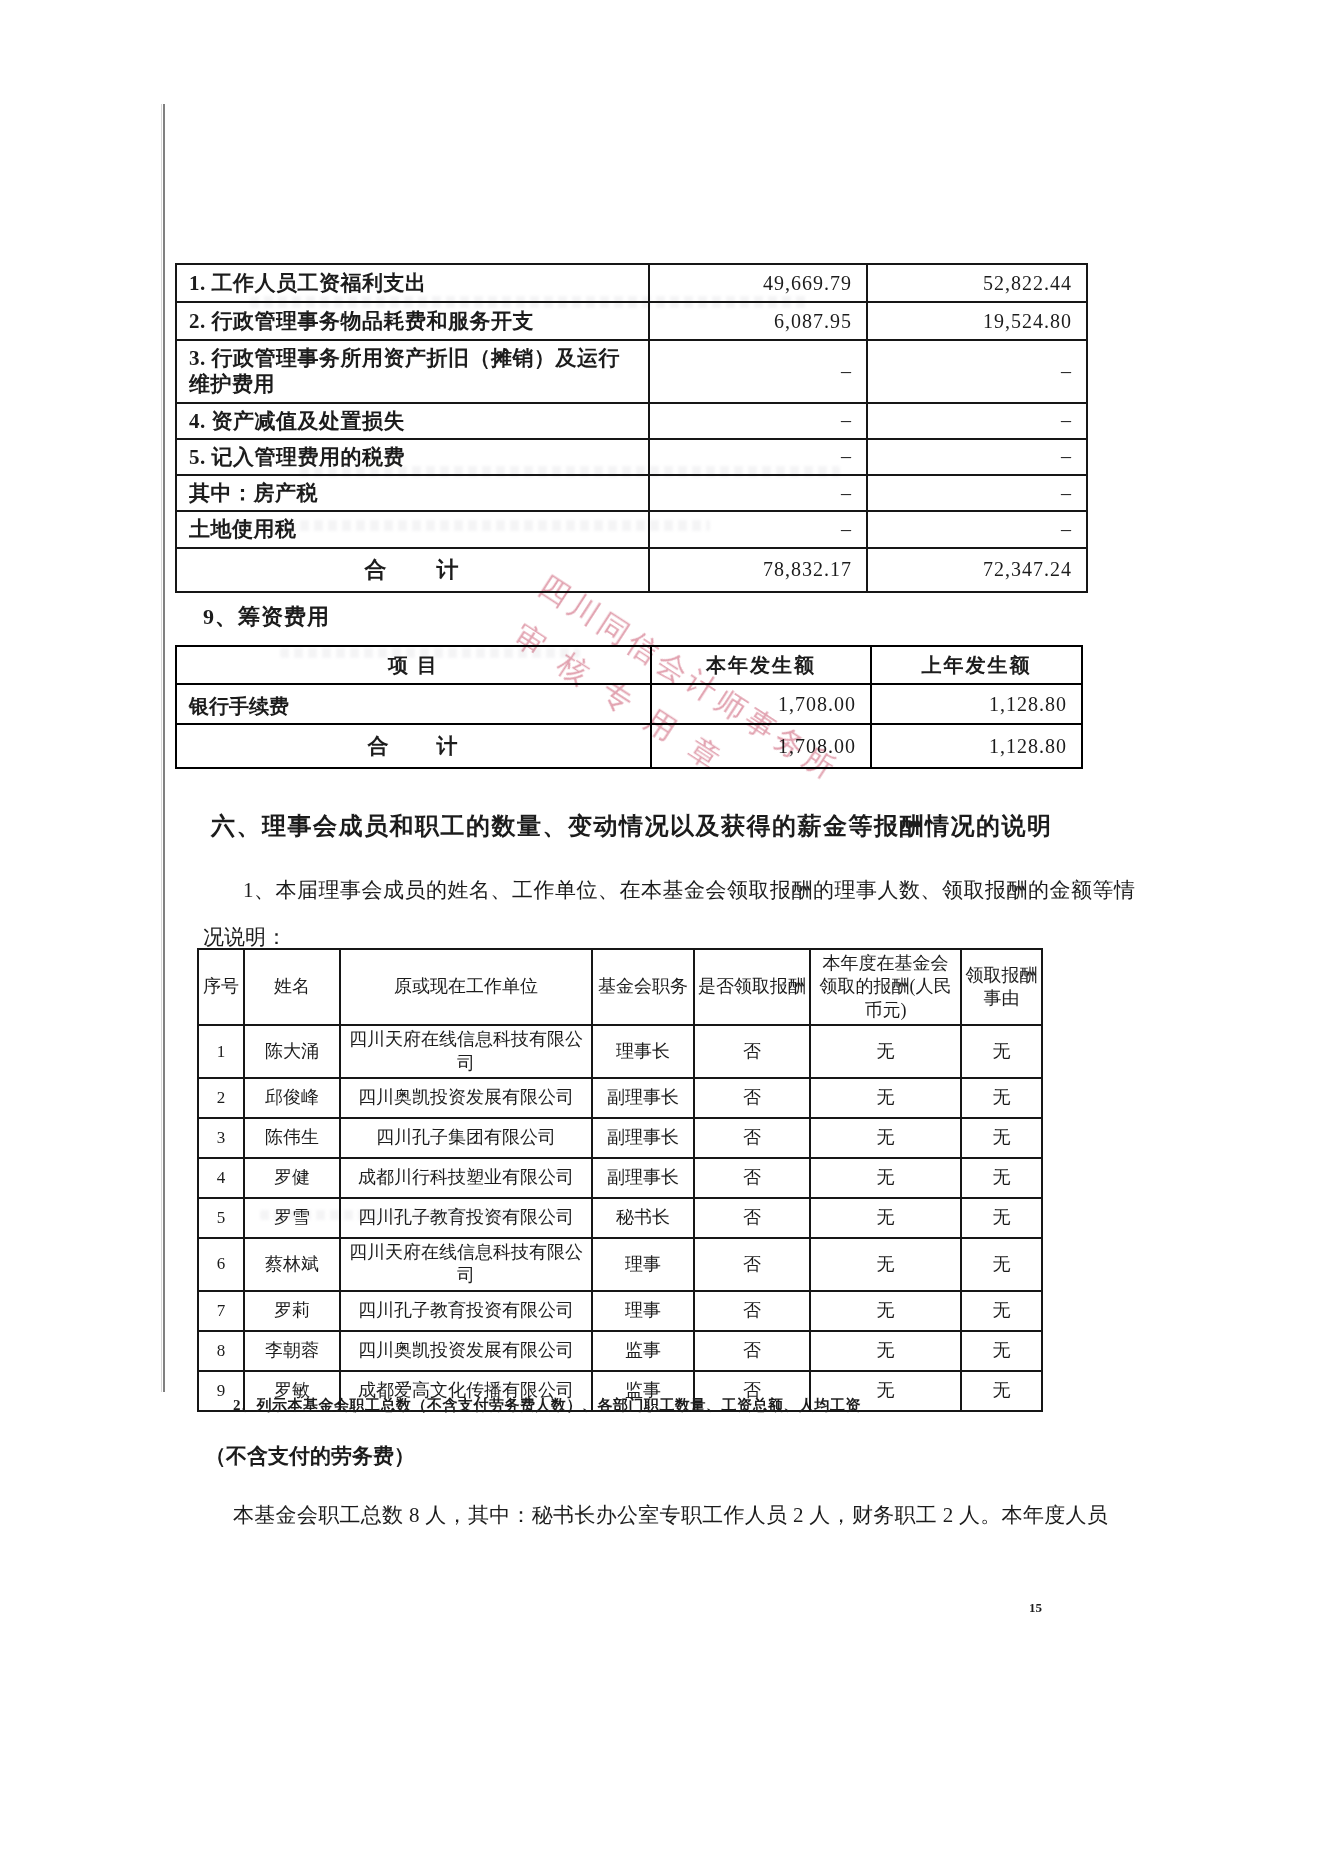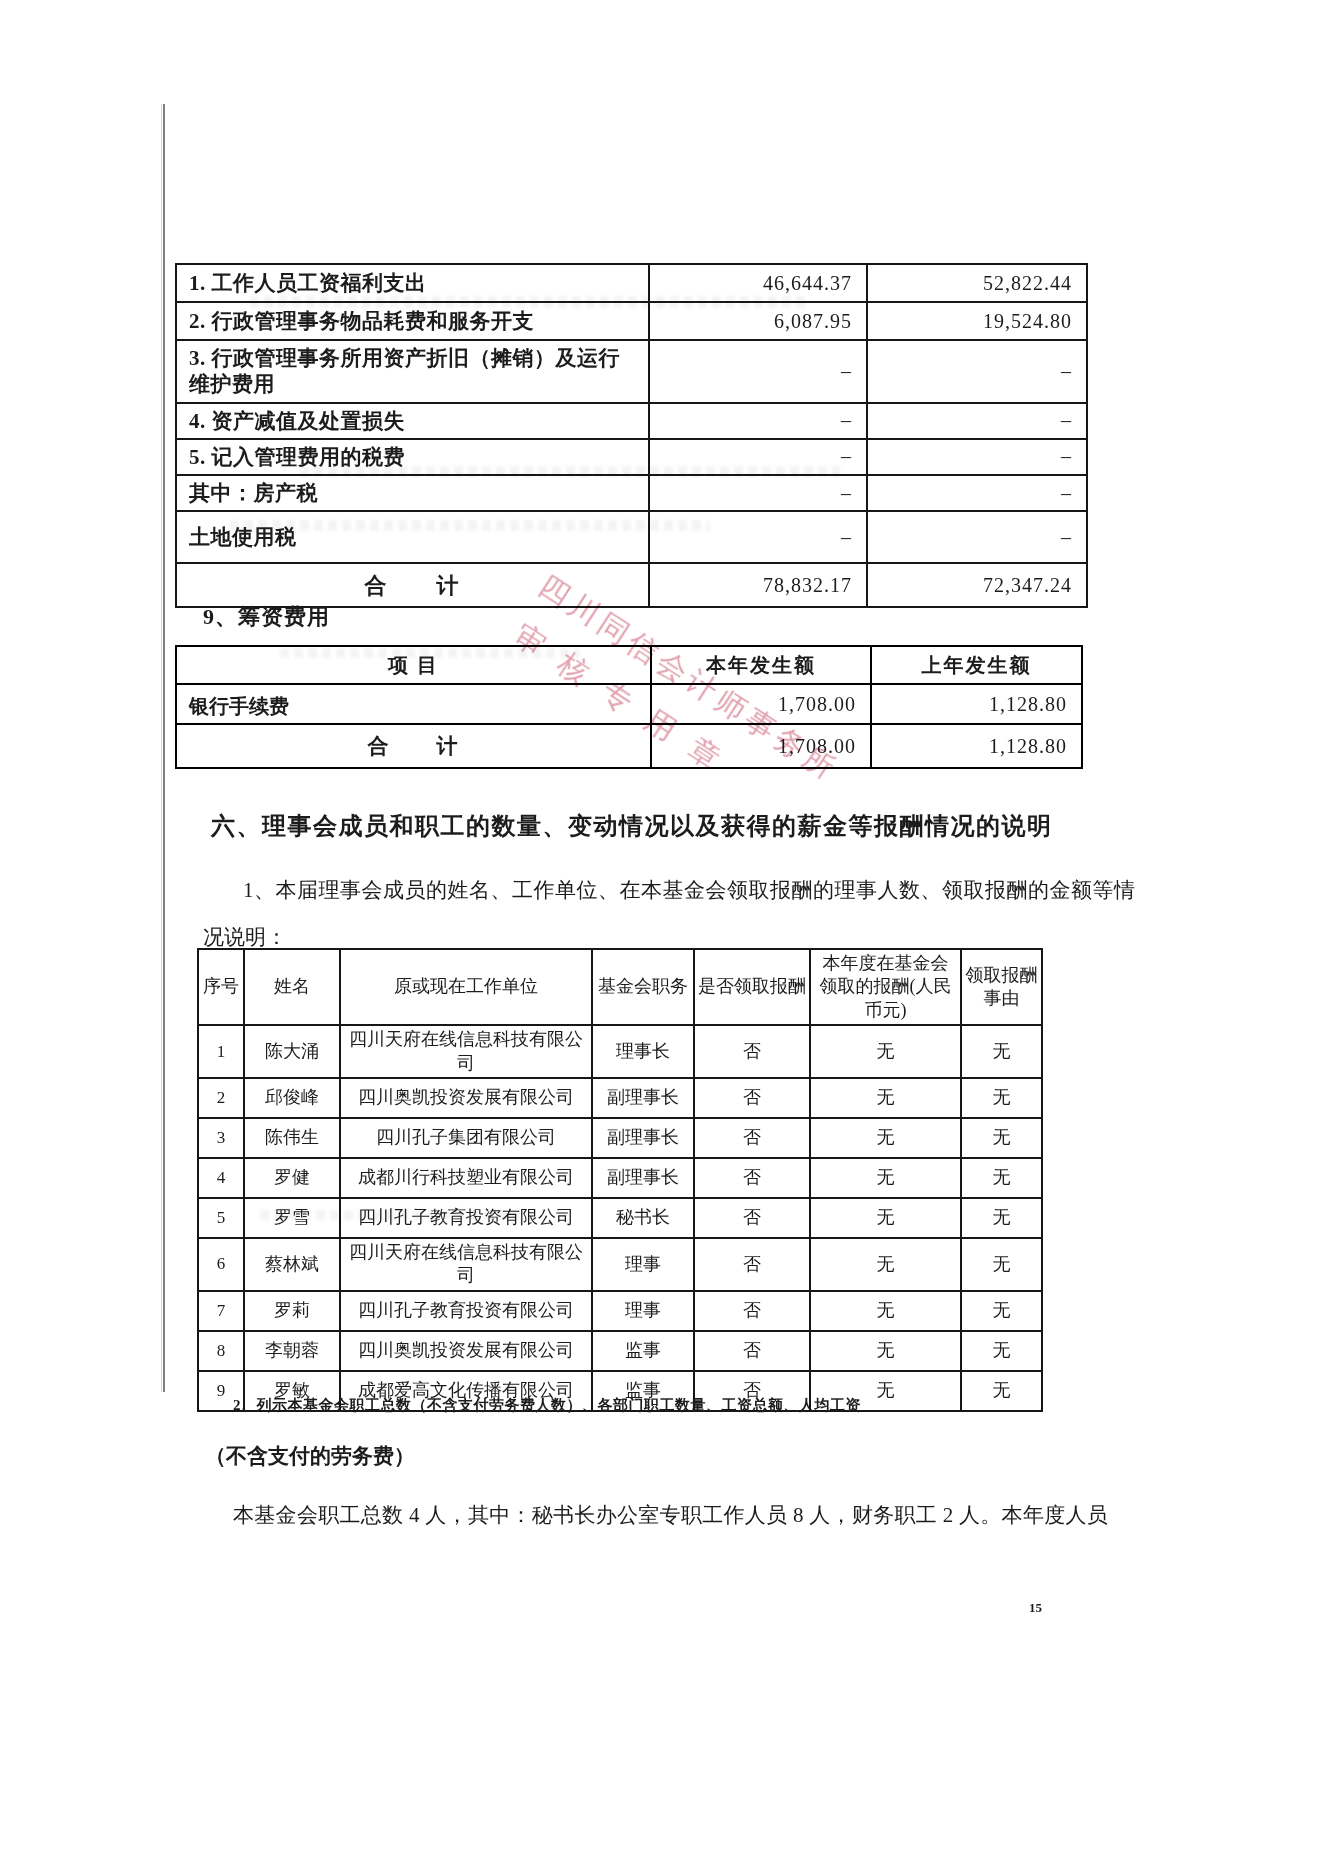--- a/index.html
+++ b/index.html
@@ -79,21 +79,21 @@
 
   <table class="tbl1">
     <colgroup>
         <col style="width:473px">
         <col style="width:218px">
         <col style="width:220px">
       </colgroup>
     <tbody>
         <tr style="height:38px">
       <td class="lbl">1. 工作人员工资福利支出</td>
-      <td class="num">46,644.37</td>
+      <td class="num">49,669.79</td>
       <td class="num">52,822.44</td>
     </tr>
     <tr style="height:38px">
       <td class="lbl">2. 行政管理事务物品耗费和服务开支</td>
       <td class="num">6,087.95</td>
       <td class="num">19,524.80</td>
     </tr>
     <tr style="height:56px">
       <td class="lbl">3. 行政管理事务所用资产折旧（摊销）及运行维护费用</td>
       <td class="num">–</td>
@@ -107,21 +107,21 @@
     <tr style="height:36px">
       <td class="lbl">5. 记入管理费用的税费</td>
       <td class="num">–</td>
       <td class="num">–</td>
     </tr>
     <tr style="height:36px">
       <td class="lbl">其中：房产税</td>
       <td class="num">–</td>
       <td class="num">–</td>
     </tr>
-    <tr style="height:52px">
+    <tr style="height:36px">
       <td class="lbl">土地使用税</td>
       <td class="num">–</td>
       <td class="num">–</td>
     </tr>
     <tr style="height:44px">
       <td class="total-lbl">合　　计</td>
       <td class="num">78,832.17</td>
       <td class="num">72,347.24</td>
     </tr>
   </tbody>
@@ -257,21 +257,21 @@
       <td>监事</td>
       <td>否</td>
       <td>无</td>
       <td>无</td>
     </tr>
   </tbody>
     </table>
 
   <div class="p2a">2、列示本基金会职工总数（不含支付劳务费人数）、各部门职工数量、工资总额、人均工资</div>
   <div class="p2b">（不含支付的劳务费）</div>
-  <div class="p3">本基金会职工总数 4 人，其中：秘书长办公室专职工作人员 8 人，财务职工 2 人。本年度人员</div>
+  <div class="p3">本基金会职工总数 8 人，其中：秘书长办公室专职工作人员 2 人，财务职工 2 人。本年度人员</div>
 
   <div class="pagenum">15</div>
 
   <div class="stamp">
     <div class="l1">四川同信会计师事务所</div>
     <div class="l2">审核专用章</div>
   </div>
 
 </div>
 

